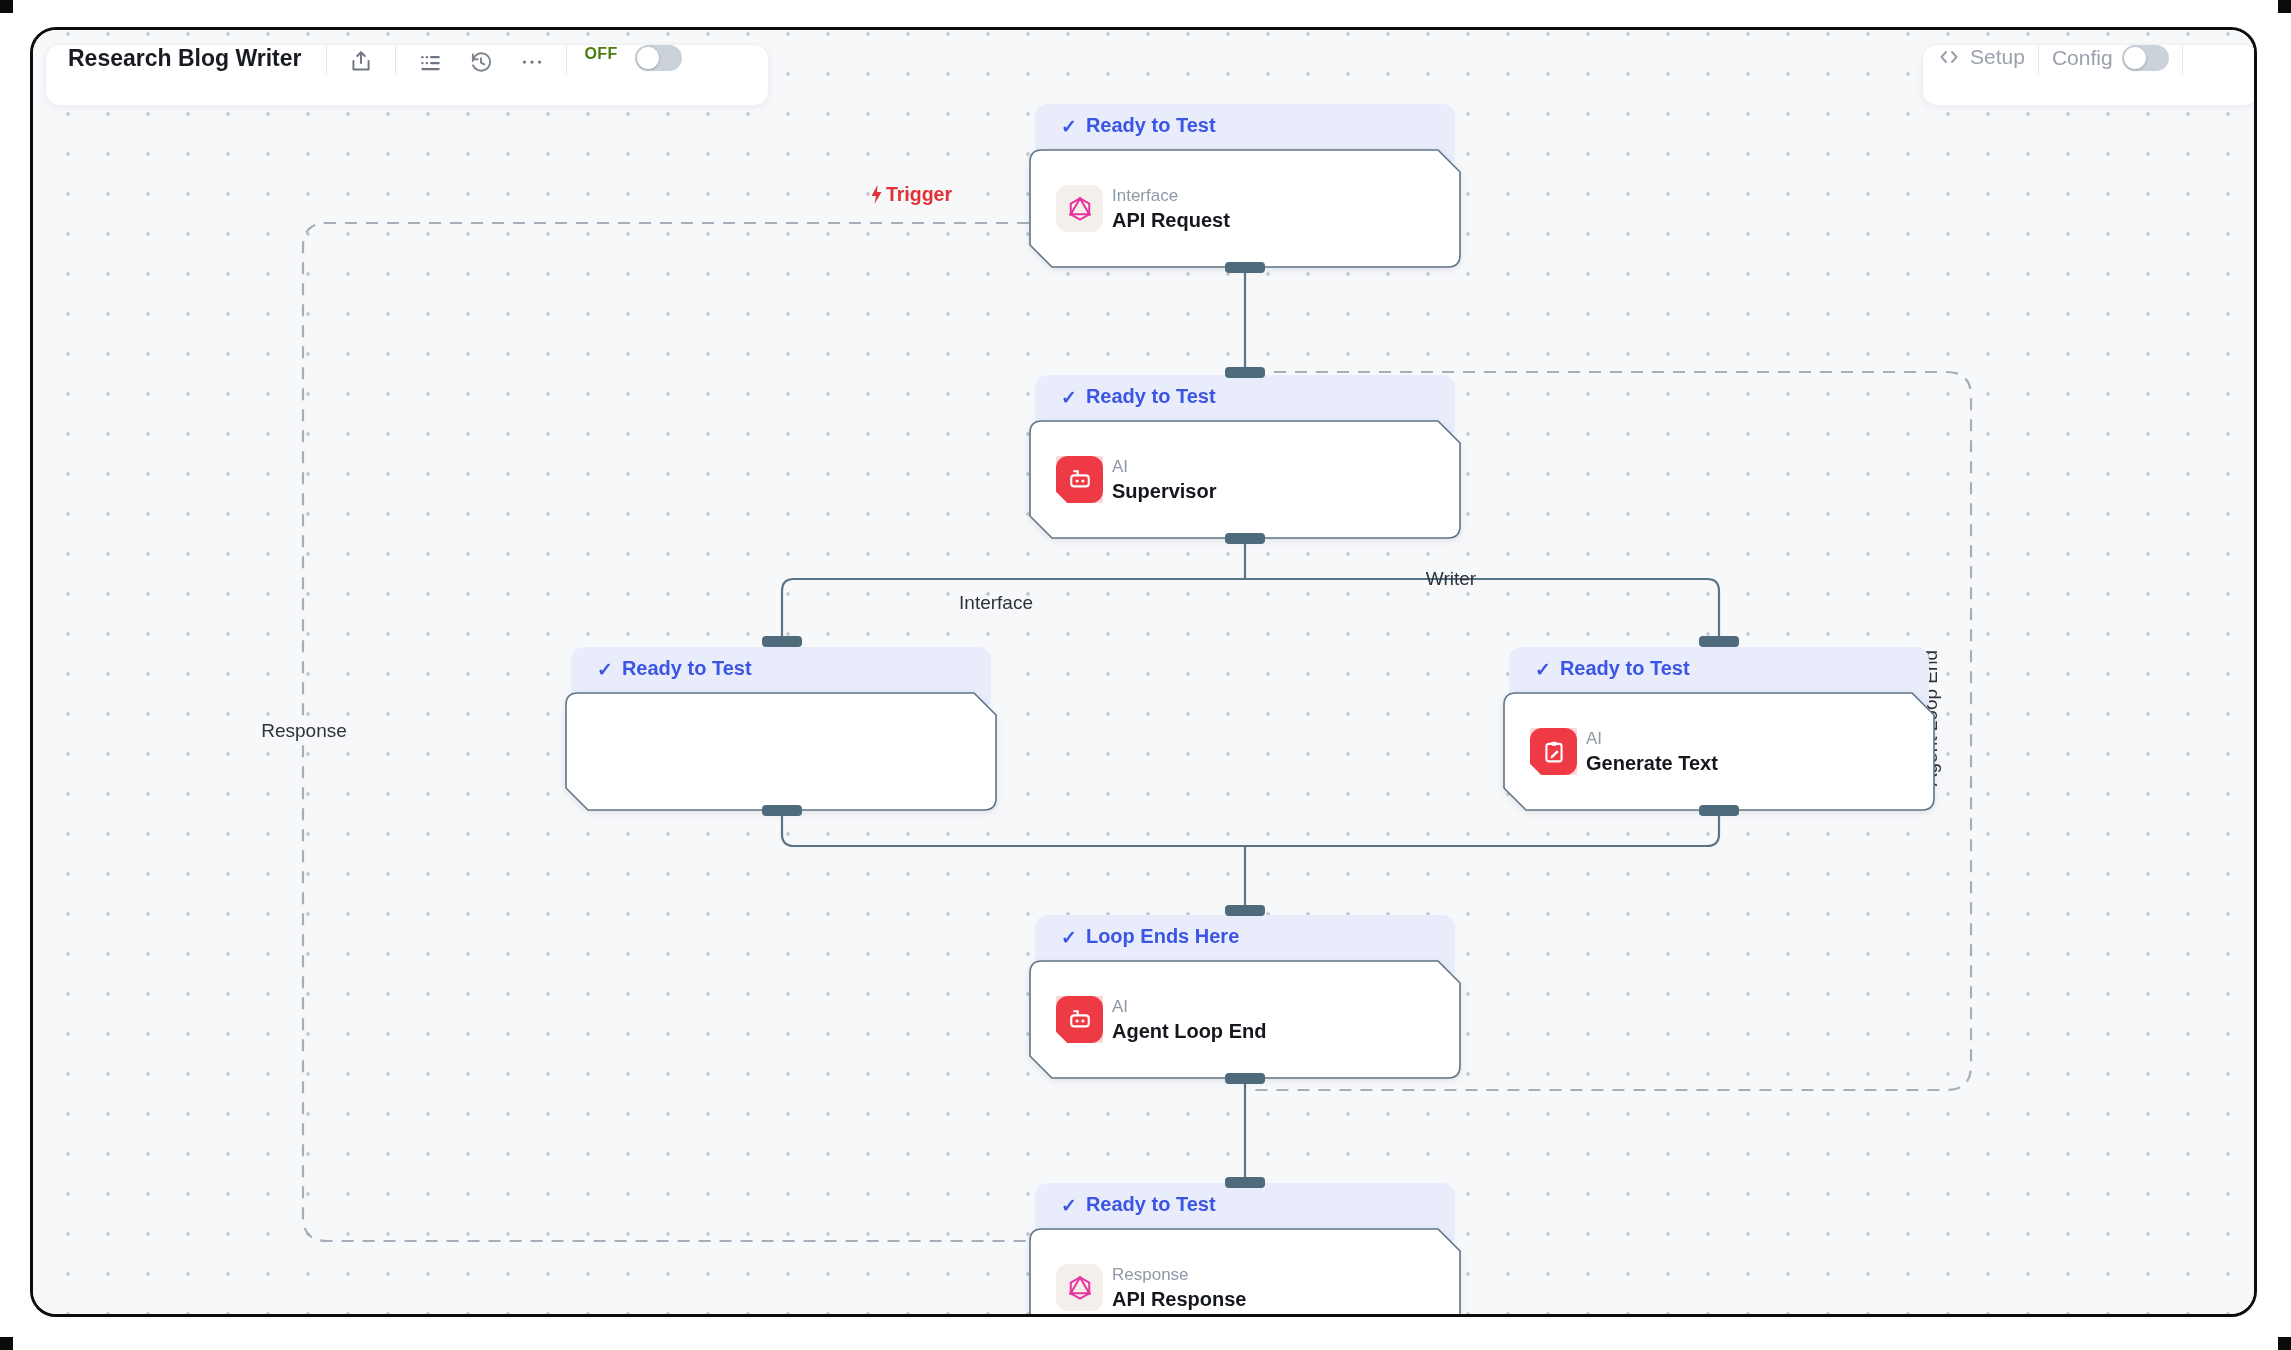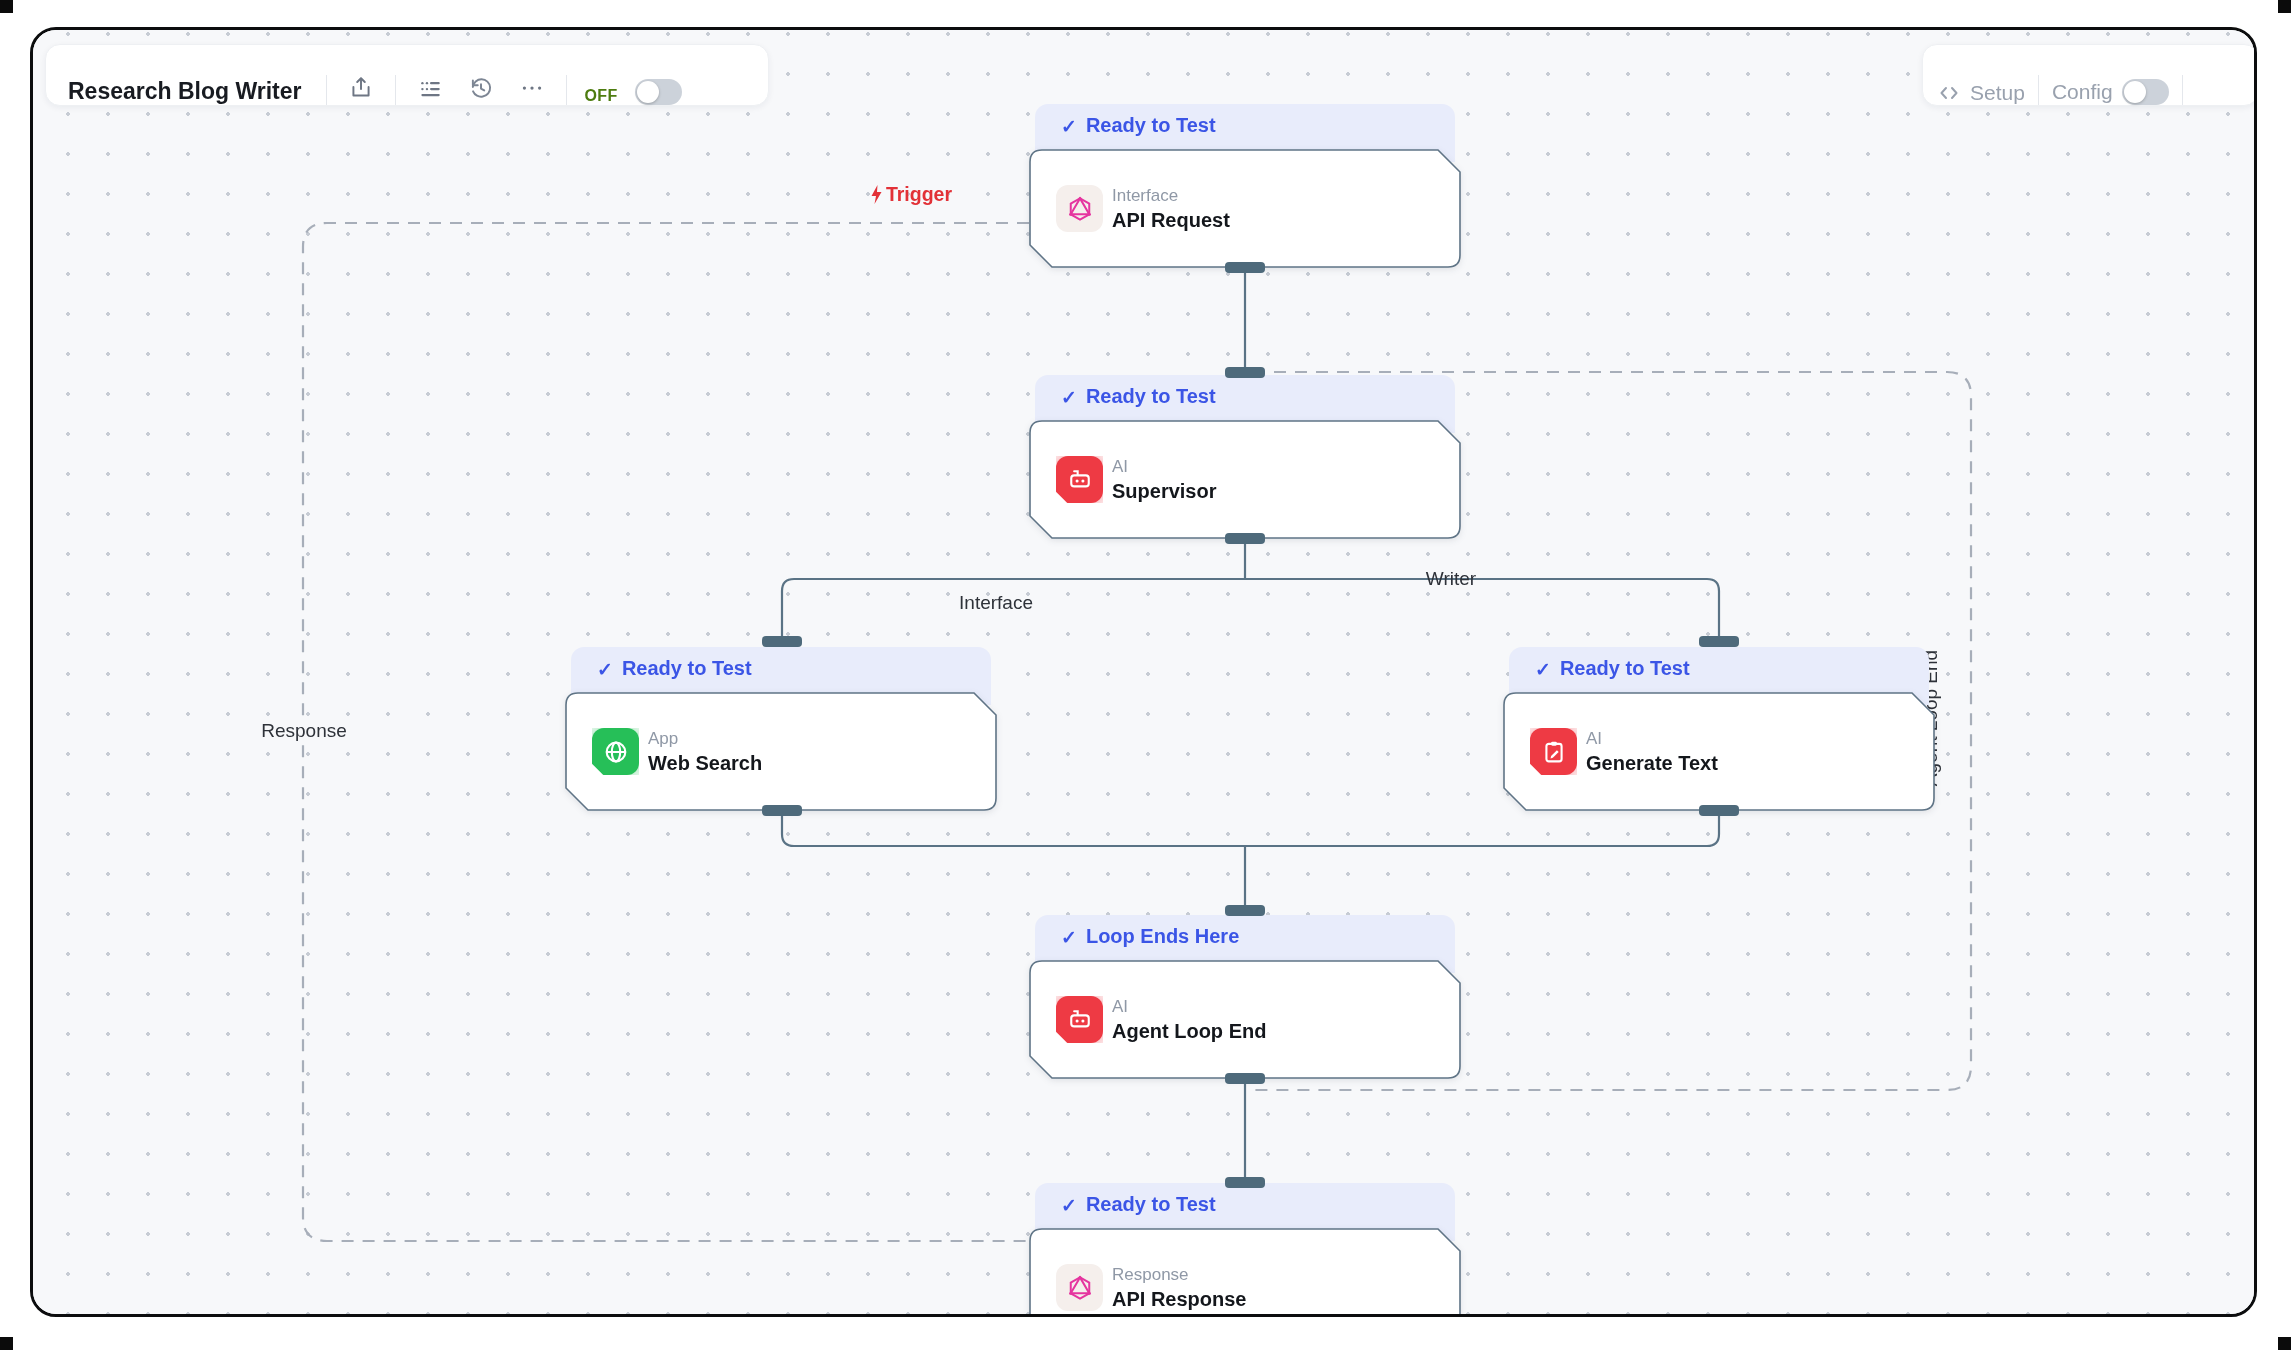--- a/index.html
+++ b/index.html
@@ -10,21 +10,21 @@
   
   #window { position:absolute; left:30px; top:27px; width:2227px; height:1290px;
             border:3px solid #0c0d0e; border-radius:26px; overflow:hidden; background:#f7f8fa; }
   #canvas { position:absolute; left:-33px; top:-30px; width:2291px; height:1350px;
             background-color:#f7f8fa;
             background-image:radial-gradient(circle, #c7ccd4 1.7px, transparent 1.8px);
             background-size:40px 40px; background-position:8px 14px; }
 
   
   .toolcard { position:absolute; background:#ffffff; border:1px solid #eef0f3; border-radius:15px;
-              box-shadow:0 2px 6px rgba(25,35,60,.06); display:flex; align-items:flex-end; }
+              box-shadow:0 2px 6px rgba(25,35,60,.06); display:flex; align-items:flex-start; }
   #toolbar-left { left:45px; top:44px; width:724px; height:62px; padding:0 22px; gap:17px; }
   #toolbar-right { left:1922px; top:44px; width:337px; height:62px; padding:0 14px; gap:13px; }
   .tb-title { font-size:23px; font-weight:700; color:#181b21; white-space:nowrap; margin-right:8px; }
   .tb-div { width:1px; height:30px; background:#e4e7ec; }
   .tb-btn { display:flex; align-items:center; justify-content:center; width:34px; height:34px;
             border-radius:8px; cursor:pointer; color:#6e7684; }
   .off-label { font-size:16px; font-weight:700; color:#4d7c0f; letter-spacing:.4px; }
   .toggle { width:47px; height:26px; border-radius:13px; background:#ccd2da; position:relative; cursor:pointer; }
   .toggle .knob { position:absolute; left:2px; top:2px; width:22px; height:22px; border-radius:50%;
                   background:#ffffff; box-shadow:0 1px 3px rgba(0,0,0,.25); }
@@ -150,33 +150,20 @@
     </div>
 
     <div class="node" style="left:565px;top:647px">
       <div class="badge">
         <span class="chk">✓</span>
         <span>Ready to Test</span>
       </div>
       <svg class="card-svg" viewBox="0 0 432 119">
         <path d="M13 1 H409 L431 23 V106 Q431 118 419 118 H23 L1 96 V13 Q1 1 13 1 Z" fill="#ffffff" stroke="#5f7486" stroke-width="1.6"></path>
       </svg>
-      <div class="card-content">
-        <div class="node-icon icon-green">
-          <svg width="28" height="28" viewBox="0 0 24 24" fill="none" stroke="#ffffff" stroke-width="1.8">
-            <circle cx="12" cy="12" r="8"></circle>
-            <ellipse cx="12" cy="12" rx="3.6" ry="8"></ellipse>
-            <path d="M4 12 H20"></path>
-          </svg>
-        </div>
-        <div>
-          <div class="node-cat">App</div>
-          <div class="node-title">Web Search</div>
-        </div>
-      </div>
     </div>
 
     <div class="node" style="left:1503px;top:647px">
       <div class="badge">
         <span class="chk">✓</span>
         <span>Ready to Test</span>
       </div>
       <svg class="card-svg" viewBox="0 0 432 119">
         <path d="M13 1 H409 L431 23 V106 Q431 118 419 118 H23 L1 96 V13 Q1 1 13 1 Z" fill="#ffffff" stroke="#5f7486" stroke-width="1.6"></path>
       </svg>

